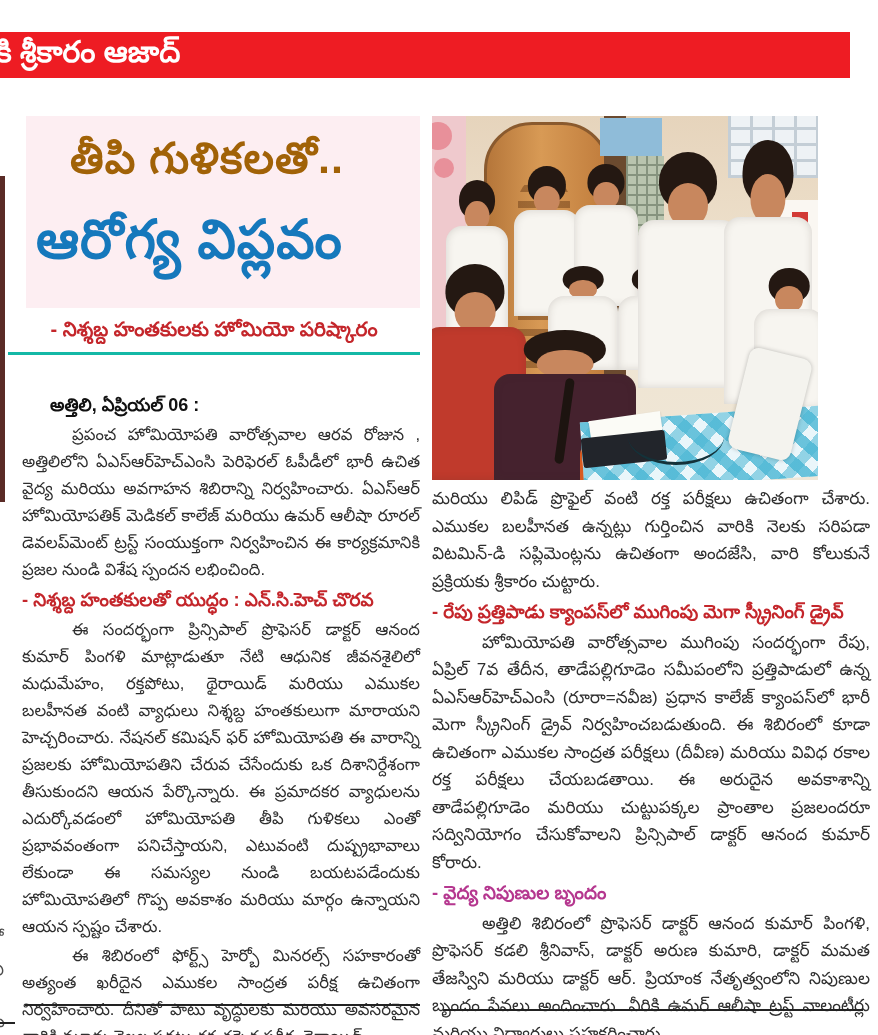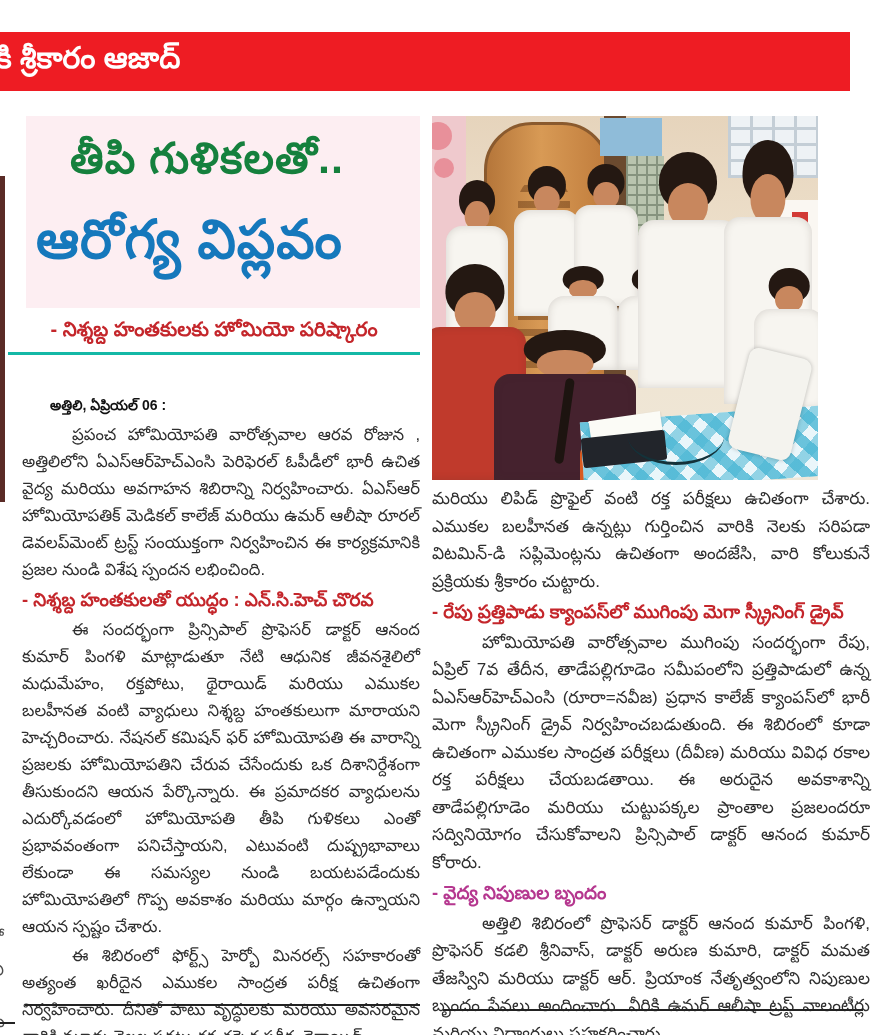--- a/index.html
+++ b/index.html
@@ -1,39 +1,39 @@
 <!DOCTYPE html>
 <html><head>
 <meta charset="utf-8">
 <style>
   html,body{margin:0;padding:0;background:#fff;}
   #page{position:relative;width:878px;height:1035px;background:#ffffff;overflow:hidden;
         font-family:"Liberation Sans",sans-serif;}
   
-  .masthead{position:absolute;left:0;top:32px;width:850px;height:59px;background:#ee1c23;
+  .masthead{position:absolute;left:0;top:32px;width:850px;height:46px;background:#ee1c23;
             display:flex;align-items:center;justify-content:space-between;color:#fff;font-weight:bold;gap:8px;}
   .masthead .left{font-size:30px;margin-left:-4px;white-space:nowrap;}
   .masthead .right{font-size:30px;margin-right:22px;white-space:nowrap;letter-spacing:.5px;}
   
   .edge-bar{position:absolute;left:0;top:176px;width:5px;height:326px;background:#5a2b26;}
   .edge-char{position:absolute;left:-13px;width:26px;color:#4a4a4a;font-size:17px;}
   .edge-rule{position:absolute;left:0;top:1022px;width:15px;height:2px;background:#222;}
   
   .headline-box{position:absolute;left:26px;top:116px;width:394px;height:192px;background:#fdeef2;}
-  .kicker{position:absolute;left:44px;top:18px;font-size:43px;font-weight:bold;color:#15803d;letter-spacing:1px;text-align:right;}
+  .kicker{position:absolute;left:44px;top:18px;font-size:43px;font-weight:bold;color:#a16207;letter-spacing:1px;text-align:right;}
   .main-title{position:absolute;left:10px;top:92px;font-size:54px;font-weight:bold;color:#1578bc;letter-spacing:1px;}
   
   .deck{position:absolute;left:8px;top:314px;width:412px;}
   .deck .line{font-size:20px;font-weight:bold;color:#c4262b;text-align:center;
               padding:4px 0 6px 0;border-bottom:3px solid #14b8a6;}
   
   .col{position:absolute;color:#2e2e2e;text-align:justify;}
   .col-left{left:22px;top:392px;width:398px;font-size:16.5px;line-height:27px;}
   .col-right{left:432px;top:485px;width:438px;font-size:17px;line-height:27.5px;}
-  .dateline{font-weight:bold;color:#111;padding-left:28px;font-size:14px;margin-bottom:2px;}
+  .dateline{font-weight:bold;color:#111;padding-left:28px;font-size:18px;margin-bottom:2px;}
   .para{margin:0 0 2px 0;text-indent:50px;}
   .para.noindent{text-indent:0;}
   .subhead{font-weight:bold;color:#c4262b;font-size:18.5px;margin:3px 0;text-align:left;}
   .subhead.magenta{color:#b5378f;}
   .rule-left{position:absolute;left:25px;top:1004px;width:395px;height:2px;background:#222;}
   .rule-right{position:absolute;left:443px;top:1009px;width:420px;height:2px;background:#222;}
   
   .photo{position:absolute;left:432px;top:116px;width:386px;height:364px;overflow:hidden;
          background:linear-gradient(180deg,#e6d4bc 0%,#efe3cf 45%,#efe7d8 100%);}
   .ph{position:absolute;}

